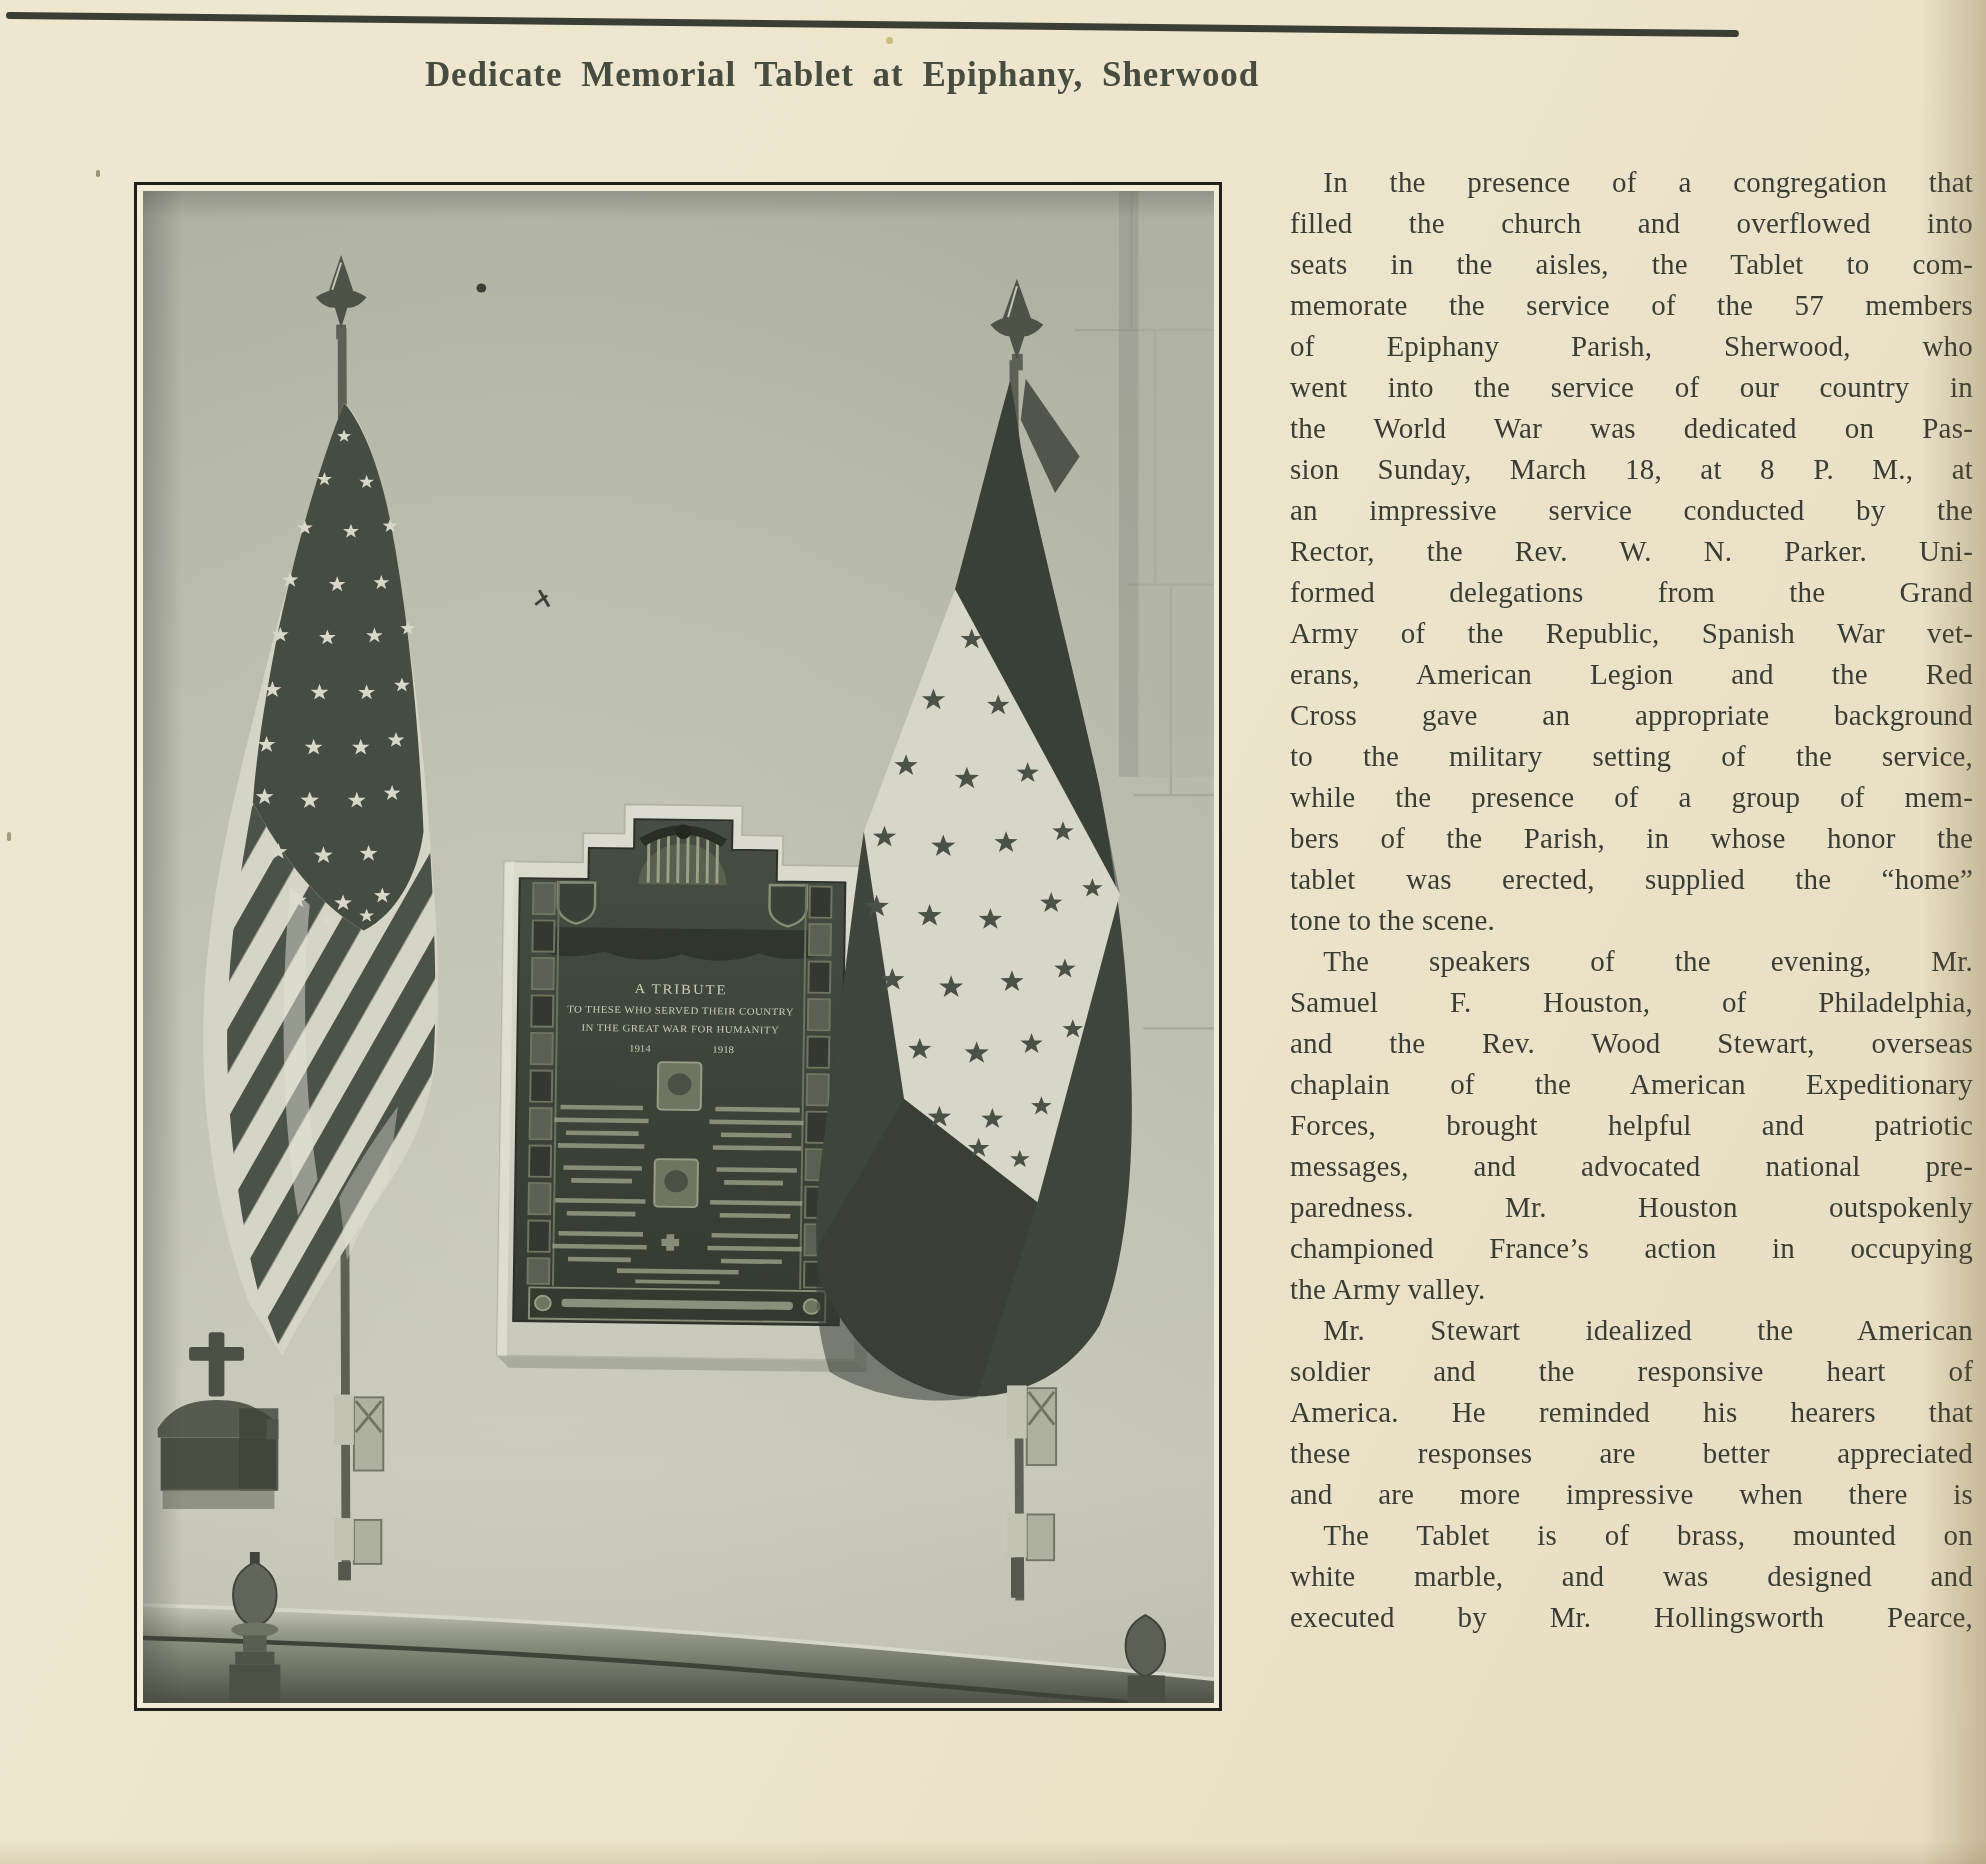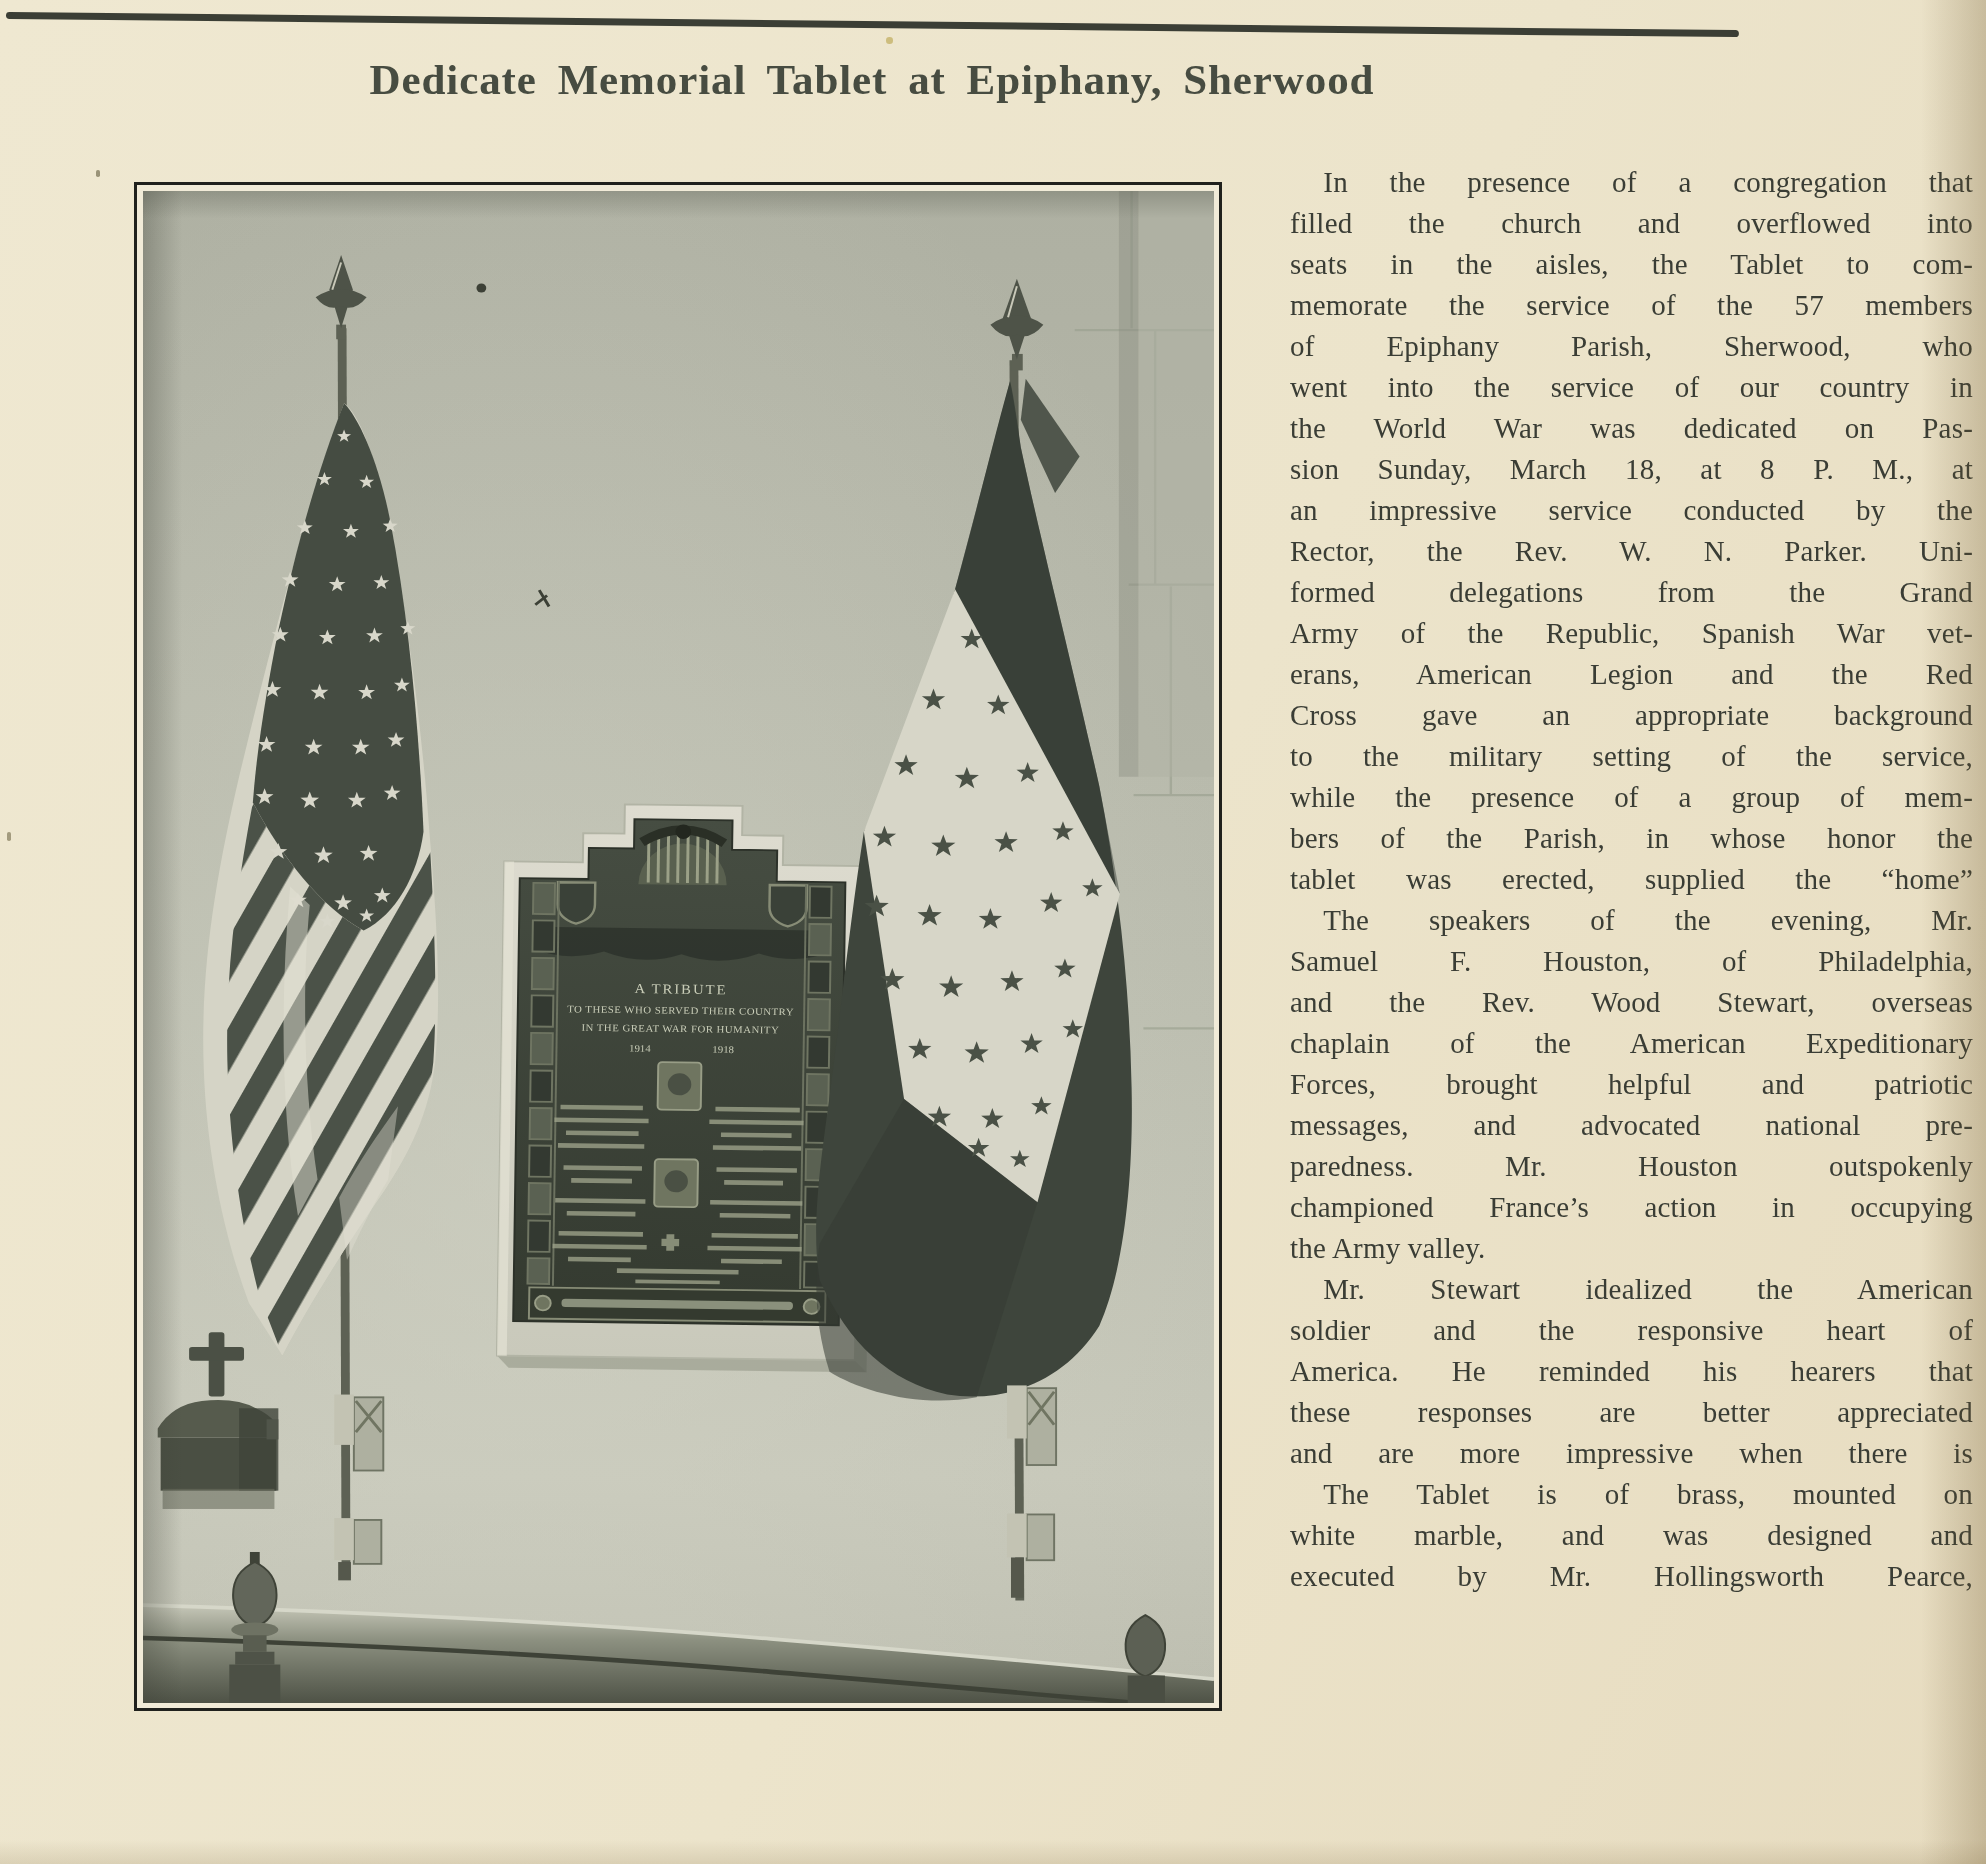--- a/index.html
+++ b/index.html
@@ -9,23 +9,23 @@
     background:linear-gradient(115deg,#efe8d1 0%,#ece4cb 55%,#e7dcc0 100%);
     overflow:hidden;
     font-family:"Liberation Serif","DejaVu Serif",serif;
   }
   .top-rule{
     position:absolute;left:5.5px;top:12px;width:1733px;height:6.5px;
     background:#3b3e35;border-radius:3.7px;
     transform:rotate(0.6deg);transform-origin:left center;
   }
   .headline{
-    position:absolute;left:180px;top:55px;width:1384px;margin:0;
+    position:absolute;left:150px;top:55px;width:1384px;margin:0;
     text-align:center;
-    font-weight:700;font-size:43px;line-height:1.15;
+    font-weight:700;font-size:35px;line-height:1.15;
     color:#474c41;letter-spacing:0.9px;word-spacing:9.2px;
   }
   .photo-frame{
     position:absolute;left:134px;top:182px;margin:0;
     width:1088px;height:1529px;box-sizing:border-box;
     border:3.7px solid #20211d;background:#f1ebd8;padding:5.5px;
   }
   .photo-frame svg{display:block;width:100%;height:100%;}
   .article-col{
     position:absolute;left:1290px;top:162px;width:683px;
@@ -398,20 +398,21 @@
         <div class="tline">an impressive service conducted by the</div>
         <div class="tline">Rector, the Rev. W. N. Parker. Uni-</div>
         <div class="tline">formed delegations from the Grand</div>
         <div class="tline">Army of the Republic, Spanish War vet-</div>
         <div class="tline">erans, American Legion and the Red</div>
         <div class="tline">Cross gave an appropriate background</div>
         <div class="tline">to the military setting of the service,</div>
         <div class="tline">while the presence of a group of mem-</div>
         <div class="tline">bers of the Parish, in whose honor the</div>
         <div class="tline">tablet was erected, supplied the “home”</div>
+        <div class="tline last">tone to the scene.</div>
       </div>
     <div class="para">
         <div class="tline">The speakers of the evening, Mr.</div>
         <div class="tline">Samuel F. Houston, of Philadelphia,</div>
         <div class="tline">and the Rev. Wood Stewart, overseas</div>
         <div class="tline">chaplain of the American Expeditionary</div>
         <div class="tline">Forces, brought helpful and patriotic</div>
         <div class="tline">messages, and advocated national pre-</div>
         <div class="tline">paredness. Mr. Houston outspokenly</div>
         <div class="tline">championed France’s action in occupying</div>

